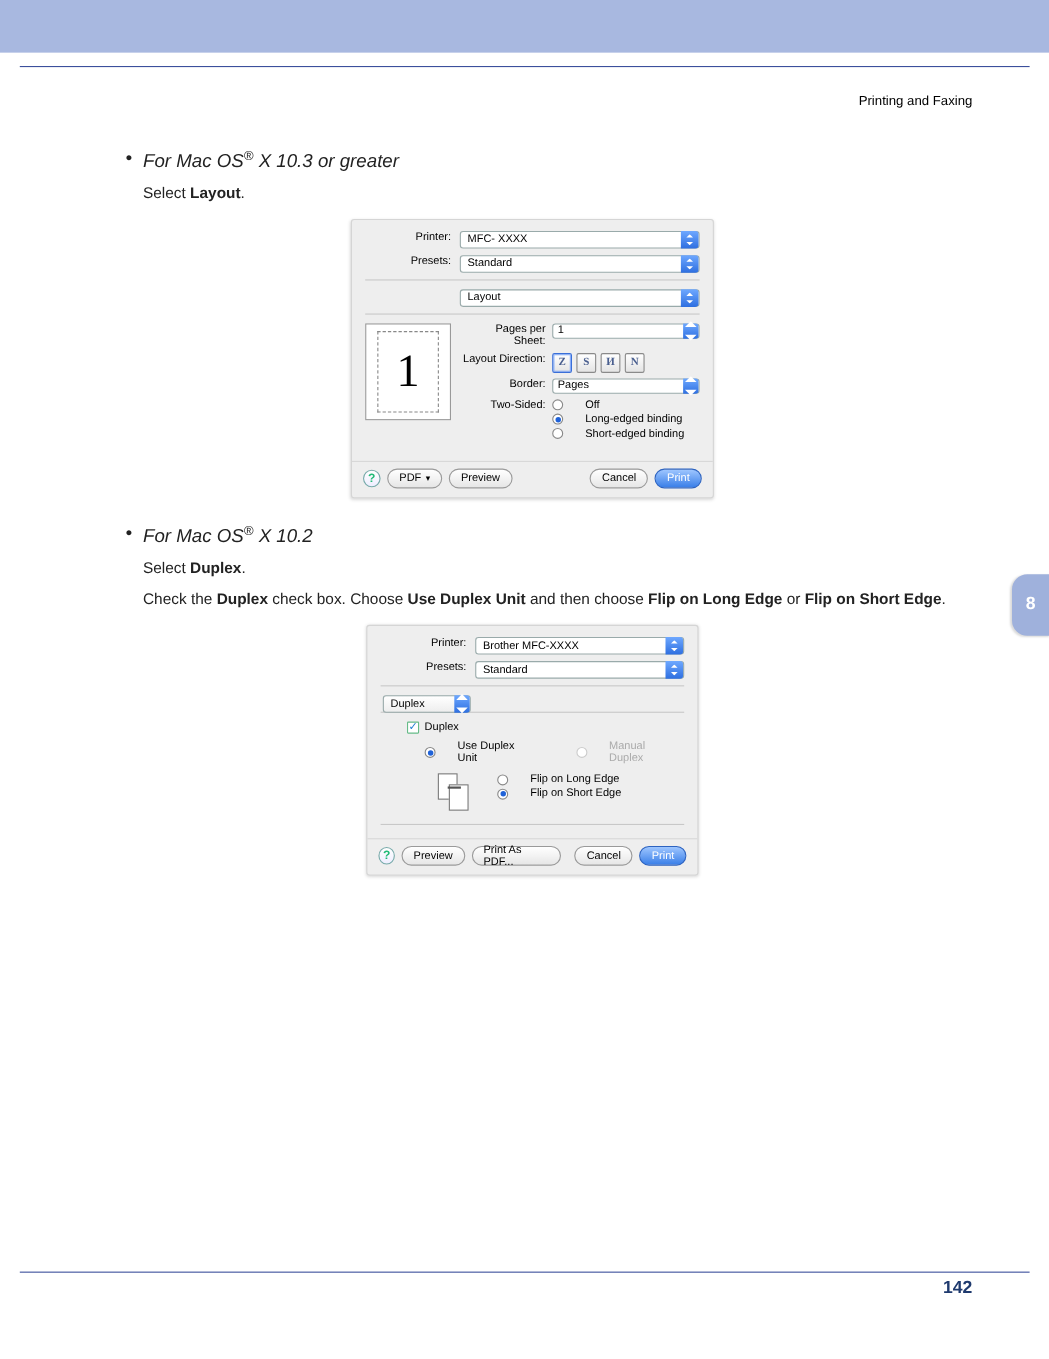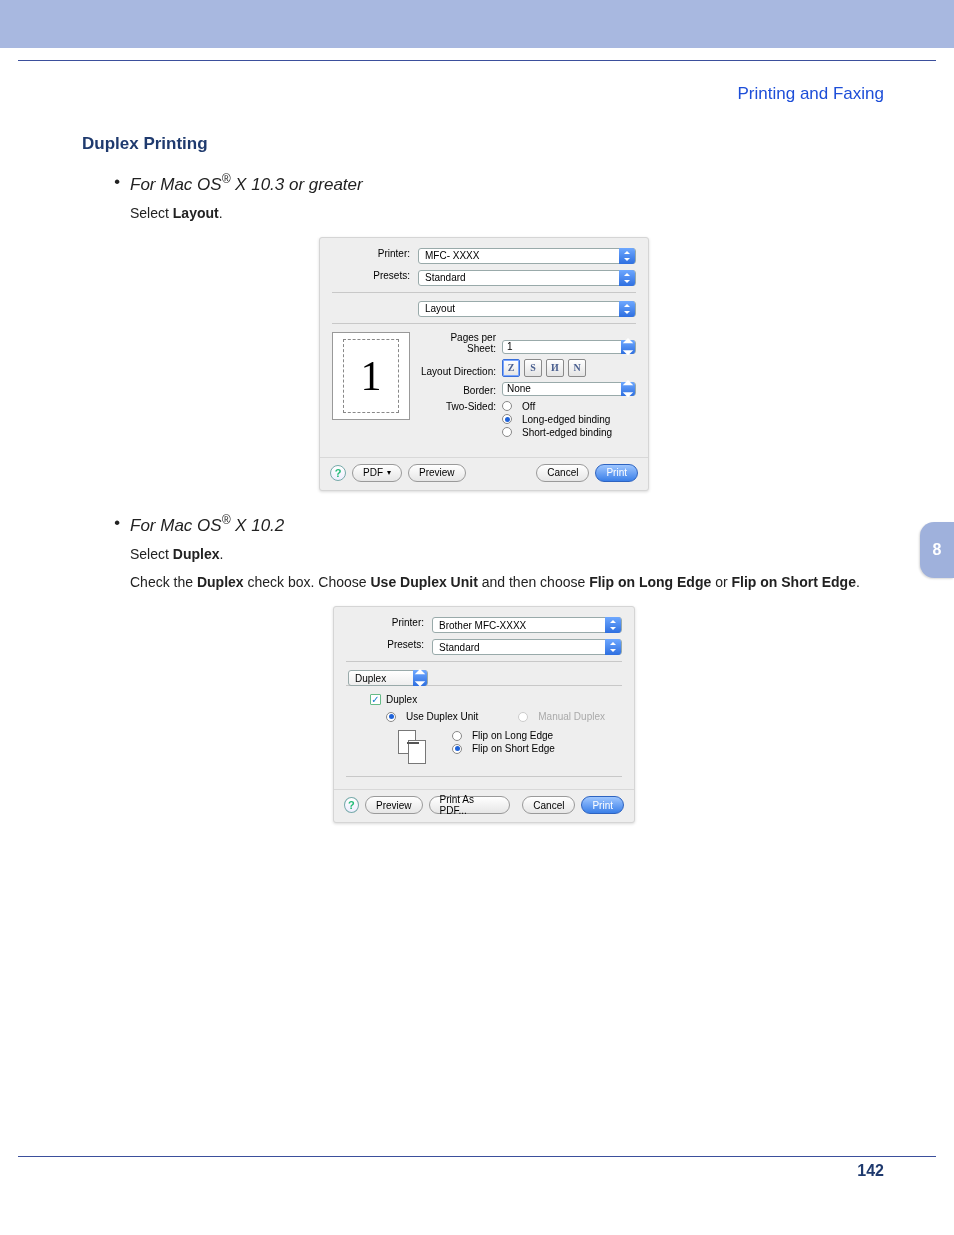--- a/index.html
+++ b/index.html
@@ -2,21 +2,21 @@
 <html><head>
 <meta charset="utf-8">
 <style>
   * { box-sizing: border-box; margin: 0; padding: 0; }
   html, body { width: 954px; height: 1235px; background: #fff; font-family: Arial, Helvetica, sans-serif; color: #222; }
 
   .topbar { height: 48px; background: #a8b8e0; }
   .gap    { height: 12px; background: #fff; }
   .rule   { height: 1px; background: #3b4f9c; margin: 0 18px; }
 
-  .header-right { position: absolute; top: 84px; right: 70px; font-size: 17px; color: #1d4ed8; }
+  .header-right { position: absolute; top: 84px; right: 70px; font-size: 12px; color: #000000; }
 
   .content { position: absolute; top: 134px; left: 82px; right: 68px; }
 
   h2.section { font-size: 17px; font-weight: bold; color: #1f3a6e; margin-bottom: 18px; }
 
   .blk-row { display: flex; align-items: baseline; gap: 8px; margin-bottom: 12px; font-size: 14.5px; }
   .sq { width: 9px; height: 9px; background: #000; display: inline-block; flex: none; position: relative; top: 2px;}
   .b  { font-weight: bold; }
 
   ul.bul { list-style: none; margin-left: 32px; }
@@ -36,30 +36,30 @@
   .combo .arrow svg { width: 8px; height: 10px; }
 
   .hr { height: 1px; background: #c8c8c8; margin: 6px 0 8px 0; }
 
   
   .layoutgrid { display: flex; gap: 10px; }
   .pagepreview { width: 78px; height: 88px; border: 1px solid #999; background: #fff; display:flex; align-items:center; justify-content:center; position: relative; }
   .pagepreview .dash { position:absolute; border: 1px dashed #888; inset: 6px 10px; }
   .pagepreview .big1 { font-family: Georgia, "Times New Roman", serif; font-size: 42px; font-weight: 400; }
   .layoutopts { flex: 1; }
-  .mrow { display:flex; align-items:flex-end; margin-bottom:5px; }
+  .mrow { display:flex; align-items:flex-start; margin-bottom:5px; }
   .mlab { width: 82px; text-align:right; padding-right:6px; font-size:10px; }
   .minicombo { flex:1; display:flex; align-items:center; background:#fff; height:14px; border:1px solid #9aa; border-radius:3px; padding-left:4px; position:relative; font-size:10px; }
   .minicombo .arrow { position:absolute; right:0; top:-1px; bottom:-1px; width:14px; background: linear-gradient(#6ea8ff,#2e6fe0); border-radius:0 3px 3px 0; display:flex;align-items:center;justify-content:center;}
   .dirbtns { display:flex; gap:4px; }
   .dirbtn { width:18px; height:18px; background:linear-gradient(#fff,#e4e4e4); border:1px solid #8a8a8a; border-radius:2px; display:flex;align-items:center;justify-content:center; font-size:10px; font-weight:bold; color:#4a5f8f; font-family: serif; }
   .dirbtn.sel { border-color:#3a6fd8; box-shadow: inset 0 0 0 1px #7aa6ff; }
 
   .radiocol { margin-left: 0; }
-  .radiorow { display:flex; align-items:center; gap:10px; font-size:10px; margin-bottom:2px; }
+  .radiorow { display:flex; align-items:center; gap:20px; font-size:10px; margin-bottom:2px; }
   .radio { width:10px; height:10px; border:1px solid #888; border-radius:50%; background:#fff; display:inline-flex; align-items:center; justify-content:center; flex:none; }
   .radio.on::after { content:""; width:5px; height:5px; background:#1f62d8; border-radius:50%; }
 
   .dlgfooter { display:flex; align-items:center; padding: 6px 10px 8px 10px; gap:6px; border-top:1px solid #d8d8d8; margin-top:4px;}
   .help { width:16px; height:16px; border:1px solid #7aa; border-radius:50%; display:flex; align-items:center; justify-content:center; color:#2b7; font-weight:bold; font-size:11px; background:linear-gradient(#fff,#eef);}  
   .pill { height:18px; padding:0 10px; display:flex; align-items:center; border:1px solid #9a9a9a; border-radius:10px; background:linear-gradient(#ffffff,#e6e6e6); font-size:10px; }
   .pill.blue { background: linear-gradient(#9ec6ff,#3a7fe8); border-color:#2d63c0; color:#fff; }
   .spacer { flex:1; }
   .tri { margin-left:4px; font-size:8px; }
 
@@ -89,21 +89,20 @@
 <body>
 
 <div class="topbar"></div>
 <div class="gap"></div>
 <div class="rule"></div>
 
 <div class="header-right">Printing and Faxing</div>
 
 <div class="content">
 
-  <h2 class="section">Duplex Printing</h2>
 
 
   <ul class="bul">
     <li>
       <span>For Mac OS</span><sup>®</sup><span> X 10.3 or greater</span>
     </li>
   </ul>
   <div class="sub">
     <span>Select </span><span class="b">Layout</span><span>.</span>
   </div>
@@ -172,21 +171,21 @@
             <div class="dirbtns">
               <div class="dirbtn sel">Z</div>
               <div class="dirbtn">S</div>
               <div class="dirbtn">И</div>
               <div class="dirbtn">N</div>
             </div>
           </div>
           <div class="mrow">
             <div class="mlab">Border:</div>
             <div class="minicombo">
-                <span>None</span>
+                <span>Pages</span>
                 <span class="arrow">
                   <svg viewBox="0 0 8 10">
                     <polygon points="4,0 7,3 1,3"></polygon>
                     <polygon points="4,10 7,7 1,7"></polygon>
                   </svg>
                 </span>
               </div>
           </div>
           <div class="mrow" style="align-items:flex-start;">
             <div class="mlab">Two-Sided:</div>

